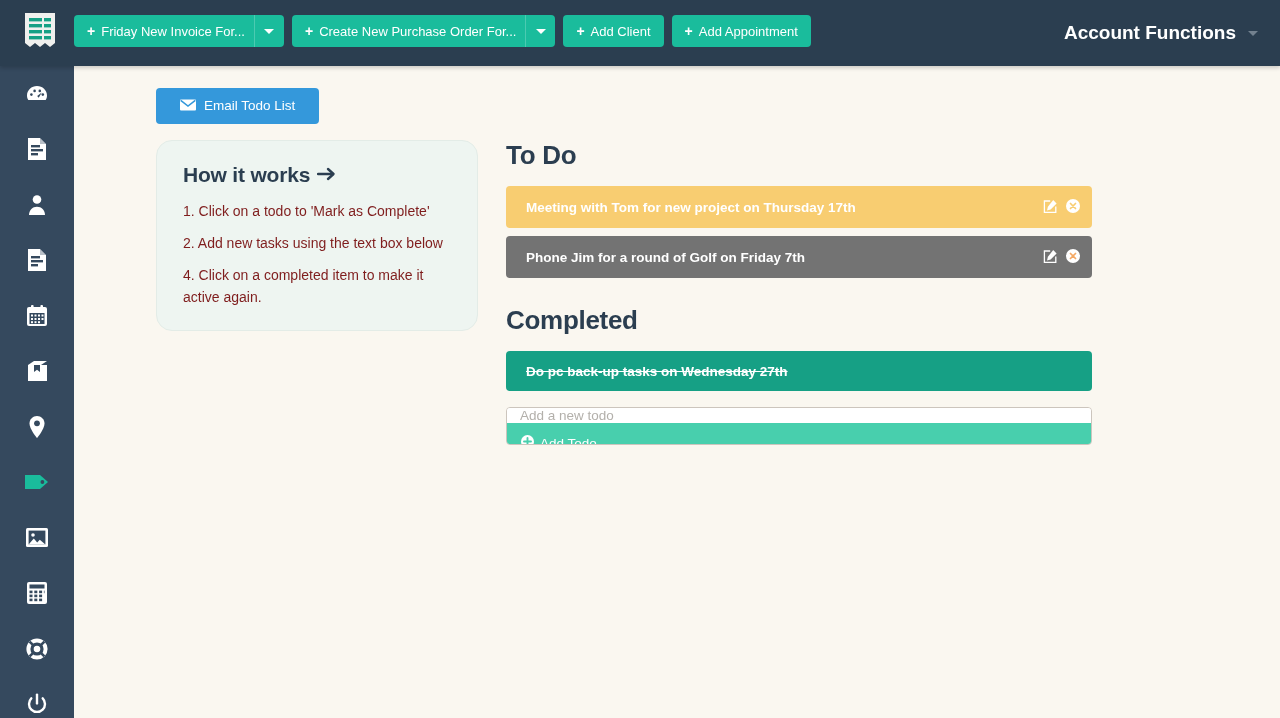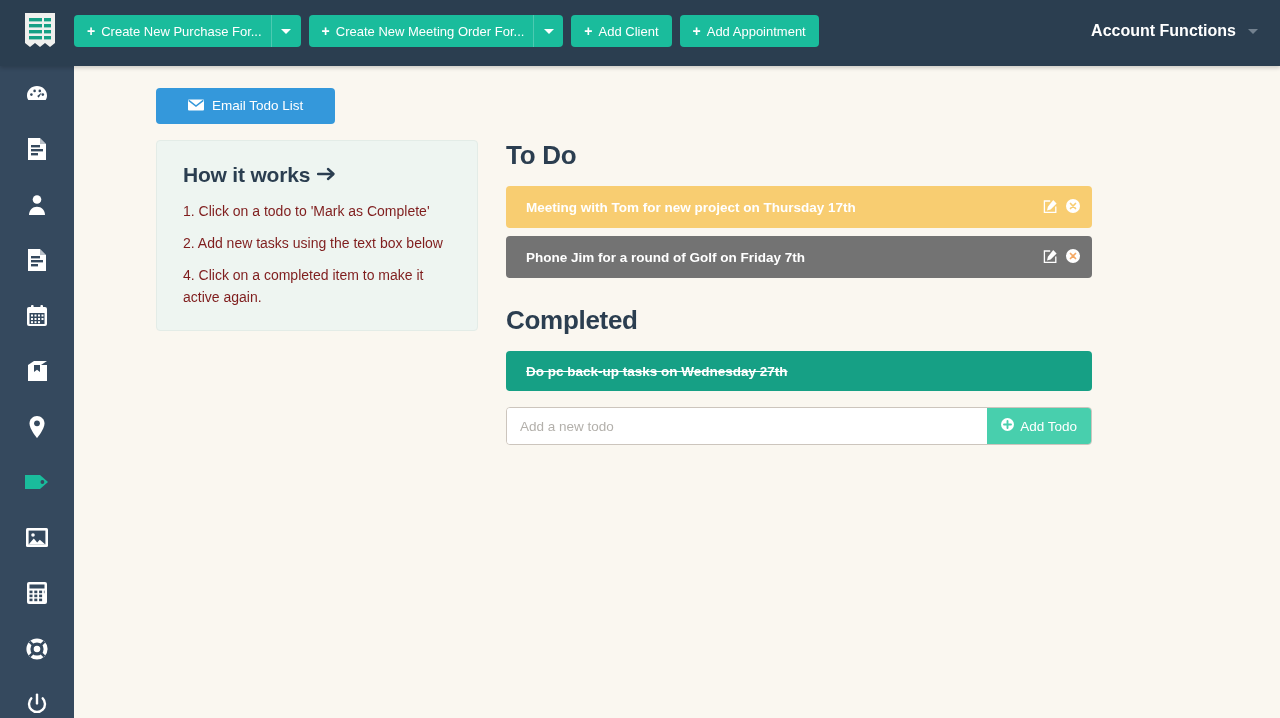--- a/index.html
+++ b/index.html
@@ -56,21 +56,21 @@
   }
   .caret-dn {
     width: 0; height: 0;
     border-left: 5px solid transparent;
     border-right: 5px solid transparent;
     border-top: 5px solid #ffffff;
   }
   #account-fn {
     position: absolute; right: 22px; top: 22px;
     display: flex; align-items: center;
-    color: #ffffff; font-size: 16px; font-weight: 700;
+    color: #ffffff; font-size: 19px; font-weight: 700;
     cursor: pointer;
   }
   #account-fn .caret-dn {
     border-top-color: #73818f;
     margin-left: 12px;
   }
 
   
   #sidebar {
     position: absolute; top: 66px; left: 0;
@@ -91,35 +91,35 @@
     width: 1206px; height: 652px;
     background: #faf7f0;
     overflow: hidden;
   }
   #content { position: absolute; left: 82px; top: 22px; width: 1016px; }
 
   #action-row { display: flex; gap: 8px; margin-bottom: 16px; }
   .abtn {
     border: none; border-radius: 4px;
     color: #fff; font-size: 13.5px;
-    height: 36px; padding: 0 32px;
+    height: 36px; padding: 0 24px;
     display: flex; align-items: center; gap: 8px;
     cursor: pointer; line-height: 1;
   }
   .abtn.blue { background: #3498db; }
   .abtn.red  { background: #e74c3c; }
 
   #cols { display: flex; align-items: flex-start; gap: 28px; }
 
   
   #howto {
     width: 322px;
     background: #eef5f1;
     border: 1px solid #e3ece7;
-    border-radius: 4px;
+    border-radius: 16px;
     padding: 22px 26px 22px 26px;
   }
   #howto h2 {
     margin: 0 0 13px 0;
     font-size: 21px; font-weight: 700;
     color: #2b3e50;
     letter-spacing: -0.2px;
     display: flex; align-items: center; gap: 7px;
   }
   #howto p {
@@ -159,38 +159,39 @@
   .todo-actions span { cursor: pointer; display: flex; }
 
   
   #addrow {
     display: flex; align-items: stretch;
     margin-top: 16px;
     height: 38px;
     border-radius: 4px;
     overflow: hidden;
     border: 1px solid #ccc5bd;
+    flex-direction: column;
   }
   #add-input {
     flex: 1;
     border: none;
     outline: none;
     background: #ffffff;
     padding: 0 13px;
     font-size: 13.5px;
     font-family: "Liberation Sans", sans-serif;
     color: #2b3e50;
   }
   #add-input::placeholder { color: #b3b0ab; }
   #add-btn {
     background: #48cfad;
     border: none;
     color: #ffffff;
     font-size: 13.5px;
-    padding: 5px 14px;
+    padding: 12px 14px;
     display: flex; align-items: center; gap: 6px;
     cursor: pointer;
     white-space: nowrap;
     font-family: "Liberation Sans", sans-serif;
   }
 </style>
 </head>
 <body>
 
 <div id="topbar">
@@ -208,29 +209,29 @@
         <rect x="6" y="23" width="13" height="3.4" fill="#16a085"></rect>
         <rect x="21" y="23" width="7" height="3.4" fill="#16a085"></rect>
       </svg>
     </span>
   </div>
 
   <div id="hdr-buttons">
 
     <button class="hbtn split">
       <span class="plus">+</span>
-      <span>Create New Purchase For...</span>
+      <span>Friday New Invoice For...</span>
       <span class="caret-sep">
         <span class="caret-dn"></span>
       </span>
     </button>
 
     <button class="hbtn split">
       <span class="plus">+</span>
-      <span>Create New Meeting Order For...</span>
+      <span>Create New Purchase Order For...</span>
       <span class="caret-sep">
         <span class="caret-dn"></span>
       </span>
     </button>
 
     <button class="hbtn">
       <span class="plus">+</span>
       <span>Add Client</span>
     </button>
 

